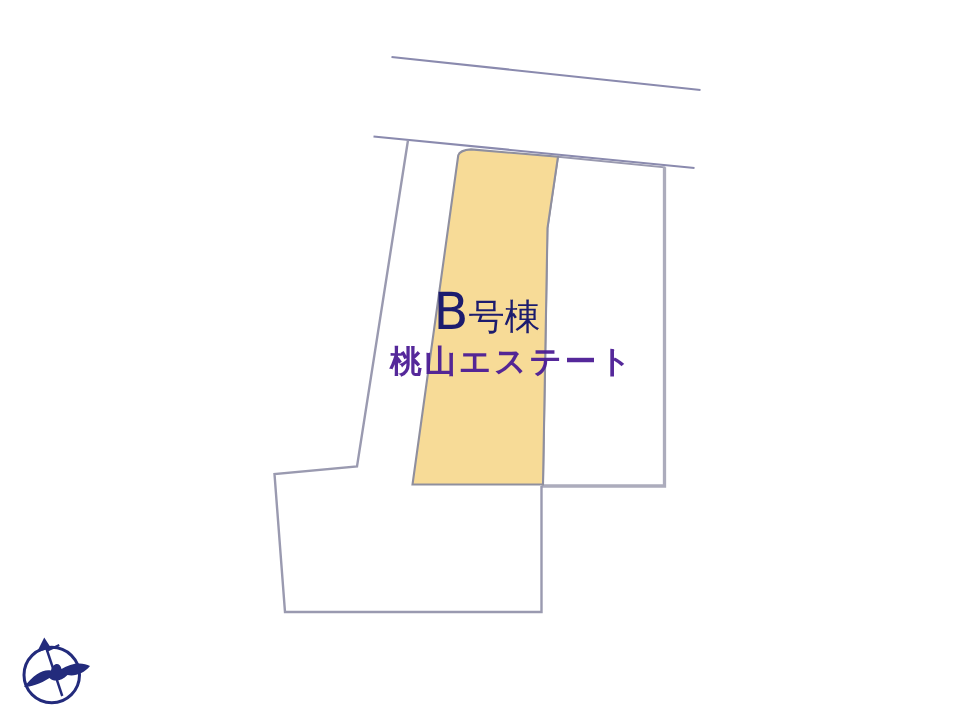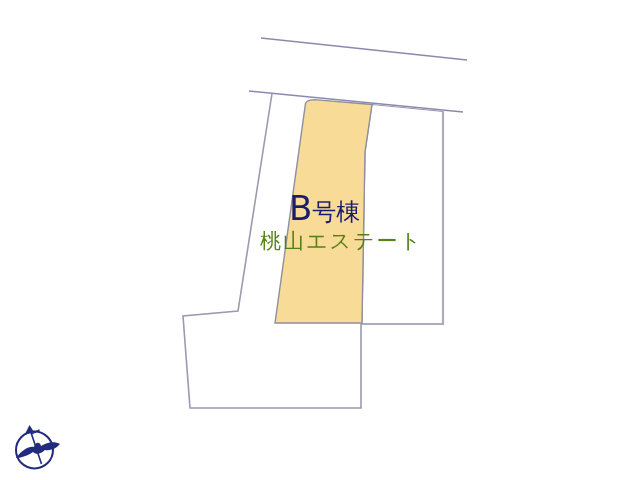--- a/index.html
+++ b/index.html
@@ -28,25 +28,25 @@
   .parcel-label .small{
     font-size:24px;
     font-weight:400;
     margin-top:40px;
   }
   .watermark{
     position:absolute;
     left:260px;top:227px;
     font-size:21px;
     letter-spacing:2px;
-    color:#4d7c0f;
+    color:#4c1d95;
     opacity:0.95;
     white-space:nowrap;
     z-index:2;
-    font-weight:400;
+    font-weight:700;
     text-align:center;
   }
 </style>
 </head>
 <body>
 
 <div class="canvas">
 
   <svg width="640" height="480" viewBox="0 0 640 480">
 

